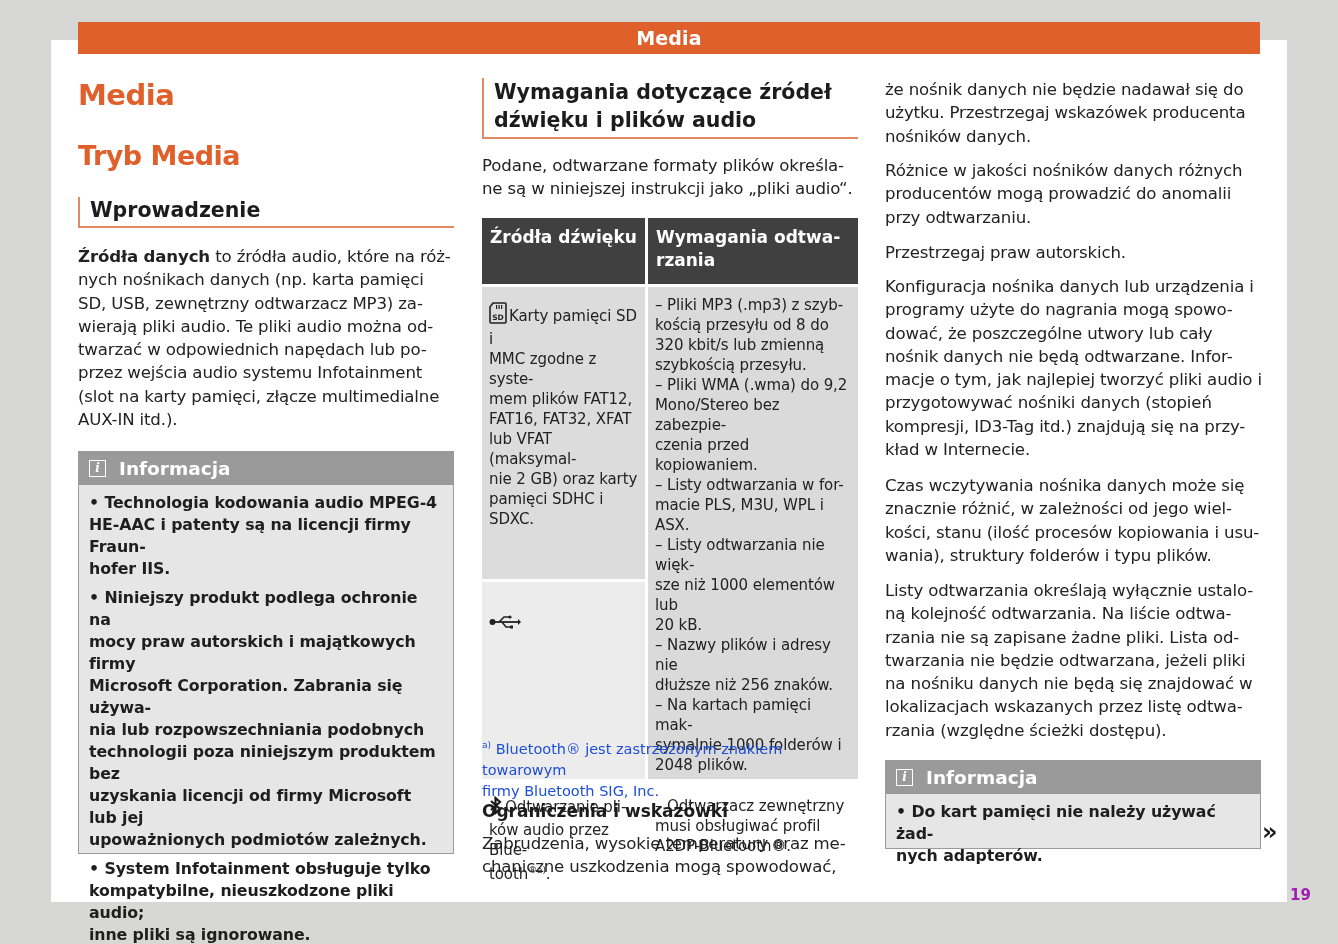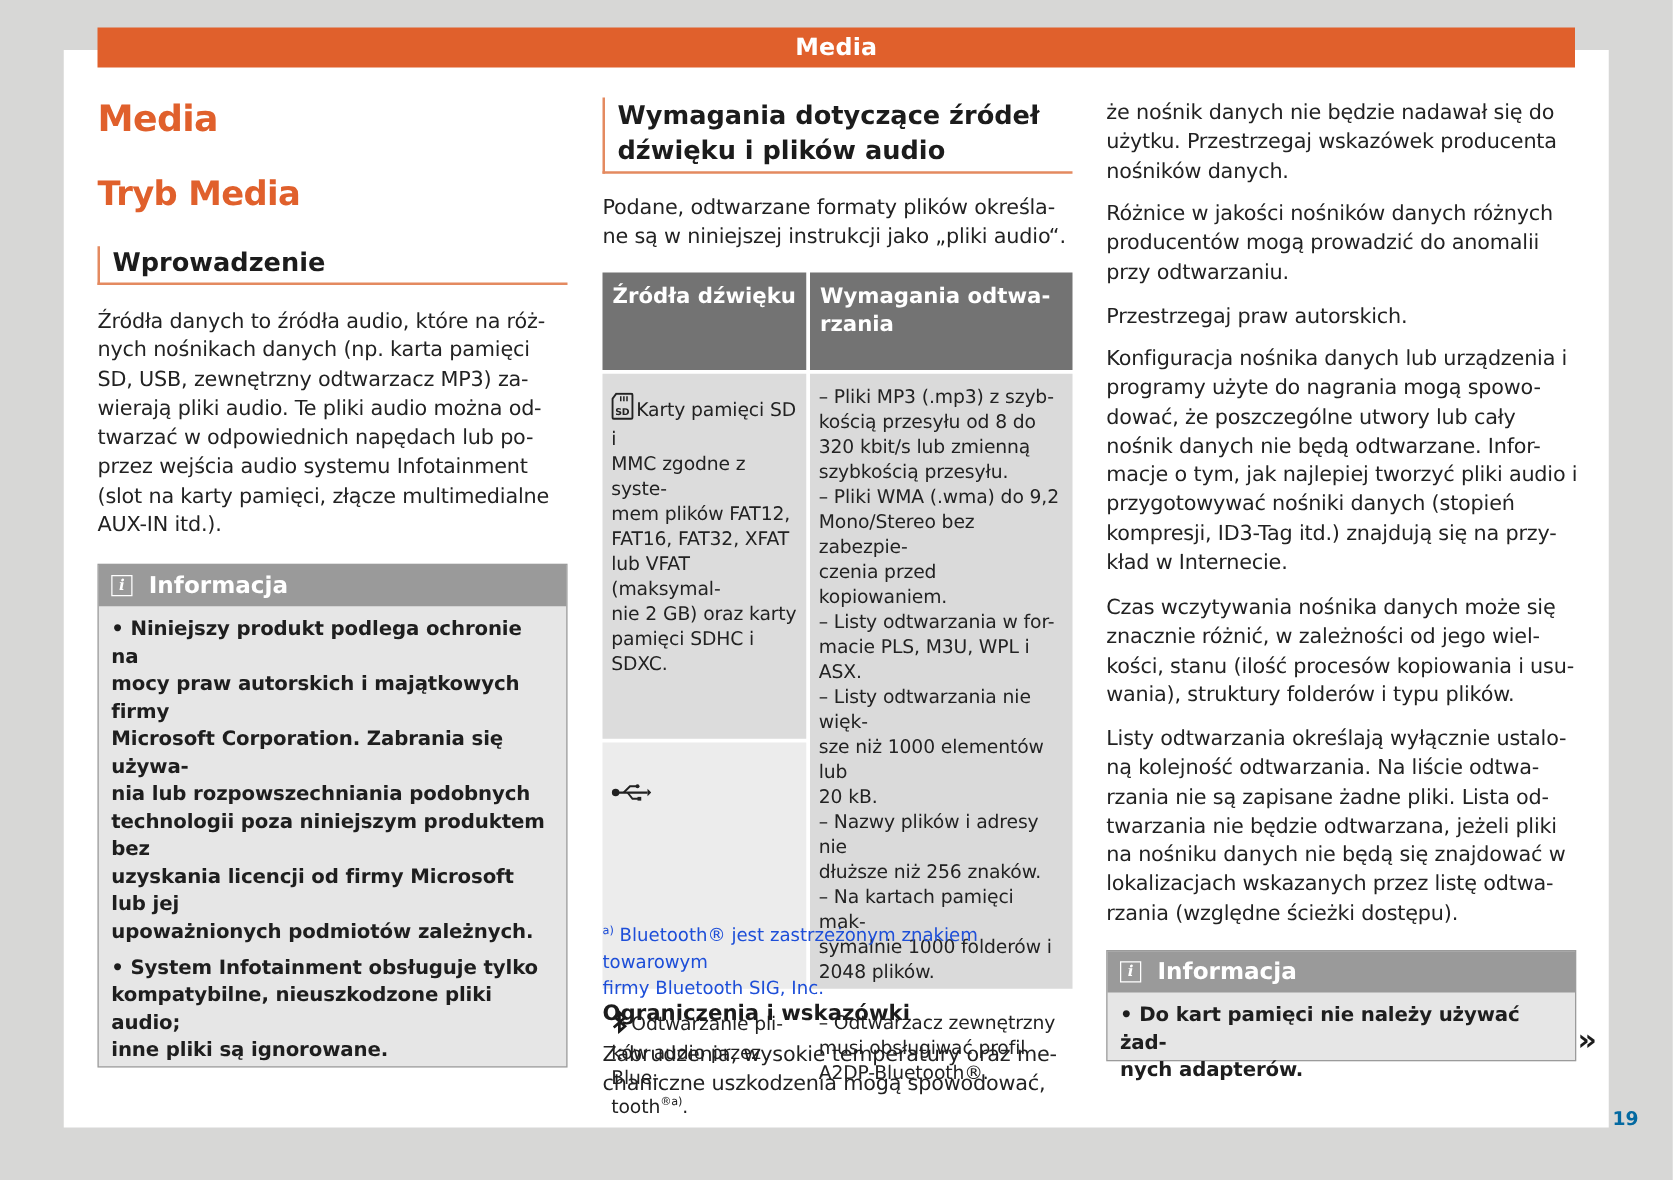--- a/index.html
+++ b/index.html
@@ -8,42 +8,42 @@
 
   .page { position: absolute; left: 51px; top: 40px; width: 1236px; height: 862px; background: #ffffff; }
   .top-band { position: absolute; left: 78px; top: 22px; width: 1182px; height: 32px; background: #e0602c; color: #fff;
               font-weight: bold; font-size: 19px; text-align: center; line-height: 33px; letter-spacing: 0.2px; }
 
   .h1 { position: absolute; color: #e0602c; font-weight: bold; font-size: 29px; letter-spacing: -0.5px; }
   .h3box { position: absolute; border-left: 2px solid #e48a60; border-bottom: 2px solid #e48a60; }
   .h3box .t { font-weight: bold; color: #1c1c1c; }
 
   .p { position: absolute; font-size: 16.6px; line-height: 23.3px; color: #222; letter-spacing: -0.15px; }
-  .p b { font-weight: normal; }
+  .p b { font-weight: bold; }
 
   .info { position: absolute; background: #e6e6e6; border: 1.5px solid #9b9b9b; }
   .info .ih { background: #9a9a9a; color: #fff; font-weight: bold; font-size: 18.5px; height: 33px; line-height: 33px; padding-left: 10px; display: flex; align-items: center; }
   .info .ih .iicon { display: inline-block; width: 17px; height: 17px; border: 1.5px solid #fff; font-family: "DejaVu Serif", serif; font-size: 12px; line-height: 14px; text-align: center; margin-right: 13px; font-style: italic; font-weight: bold; }
   .info .item { font-weight: bold; font-size: 15.8px; line-height: 22px; color: #1e1e1e; padding: 0 10px; margin-top: 7px; letter-spacing: -0.1px; }
 
   table.req { position: absolute; border-collapse: separate; border-spacing: 3px; }
-  .req th { background: #737373; color: #fff; font-size: 17px; font-weight: bold; text-align: left; vertical-align: top; padding: 8px 8px 24px 8px; line-height: 23px; }
+  .req th { background: #404040; color: #fff; font-size: 17px; font-weight: bold; text-align: left; vertical-align: top; padding: 8px 8px 12px 8px; line-height: 23px; }
   .req td { font-size: 15px; line-height: 20px; color: #222; vertical-align: top; padding: 4px 7px; letter-spacing: -0.1px; }
   .c-sd { background: #dcdcdc; }
   .c-usb { background: #ececec; }
   .c-req { background: #dadada; }
   .c-bt { background: #ffffff; }
 
   .ico { display: inline-block; vertical-align: -3px; margin-right: 2px; }
   .foot { position: absolute; font-size: 14.5px; line-height: 21px; color: #1d4ed8; }
   .foot sup, td sup { font-size: 9px; vertical-align: 6px; }
   .subh { position: absolute; font-weight: bold; font-size: 17px; color: #1c1c1c; }
 
   .chev { position: absolute; left: 1262px; top: 818px; font-weight: bold; font-size: 24px; color: #1c1c1c; }
-  .pno { position: absolute; left: 1290px; top: 886px; font-weight: bold; font-size: 15px; color: #0369a1; }
+  .pno { position: absolute; left: 1290px; top: 886px; font-weight: bold; font-size: 15px; color: #a21caf; }
 </style>
 </head>
 <body>
 
 <div class="page"></div>
 <div class="top-band"><span>Media</span></div>
 
 <div class="h1" style="left:78px; top:78px;">Media</div>
 <div class="h1" style="left:78px; top:140px; font-size:27px;">Tryb Media</div>
 
@@ -52,20 +52,21 @@
 </div>
 
 <div class="p" id="c1p" style="left:78px; top:245px; width:378px;"><b>Źródła danych</b> to źródła audio, które na róż-<br>nych nośnikach danych (np. karta pamięci<br>SD, USB, zewnętrzny odtwarzacz MP3) za-<br>wierają pliki audio. Te pliki audio można od-<br>twarzać w odpowiednich napędach lub po-<br>przez wejścia audio systemu Infotainment<br>(slot na karty pamięci, złącze multimedialne<br>AUX-IN itd.).</div>
 
 <div class="info" id="c1info" style="left:78px; top:451px; width:376px; height:403px;">
   <div class="ih">
     <span class="iicon">i</span>
     <span>Informacja</span>
   </div>
   <div id="c1items">
+      <div class="item">• Technologia kodowania audio MPEG-4<br>HE-AAC i patenty są na licencji firmy Fraun-<br>hofer IIS.</div>
       <div class="item">• Niniejszy produkt podlega ochronie na<br>mocy praw autorskich i majątkowych firmy<br>Microsoft Corporation. Zabrania się używa-<br>nia lub rozpowszechniania podobnych<br>technologii poza niniejszym produktem bez<br>uzyskania licencji od firmy Microsoft lub jej<br>upoważnionych podmiotów zależnych.</div>
       <div class="item">• System Infotainment obsługuje tylko<br>kompatybilne, nieuszkodzone pliki audio;<br>inne pliki są ignorowane.</div>
     </div>
 </div>
 
 <div class="h3box" style="left:482px; top:78px; width:376px; height:61px;">
   <div class="t" id="c2head" style="position:absolute; left:10px; top:0px; font-size:20.5px; line-height:28px;">Wymagania dotyczące źródeł<br>dźwięku i plików audio</div>
 </div>
 
 <div class="p" id="c2intro" style="left:482px; top:154px; width:380px;">Podane, odtwarzane formaty plików określa-<br>ne są w niniejszej instrukcji jako „pliki audio“.</div>

